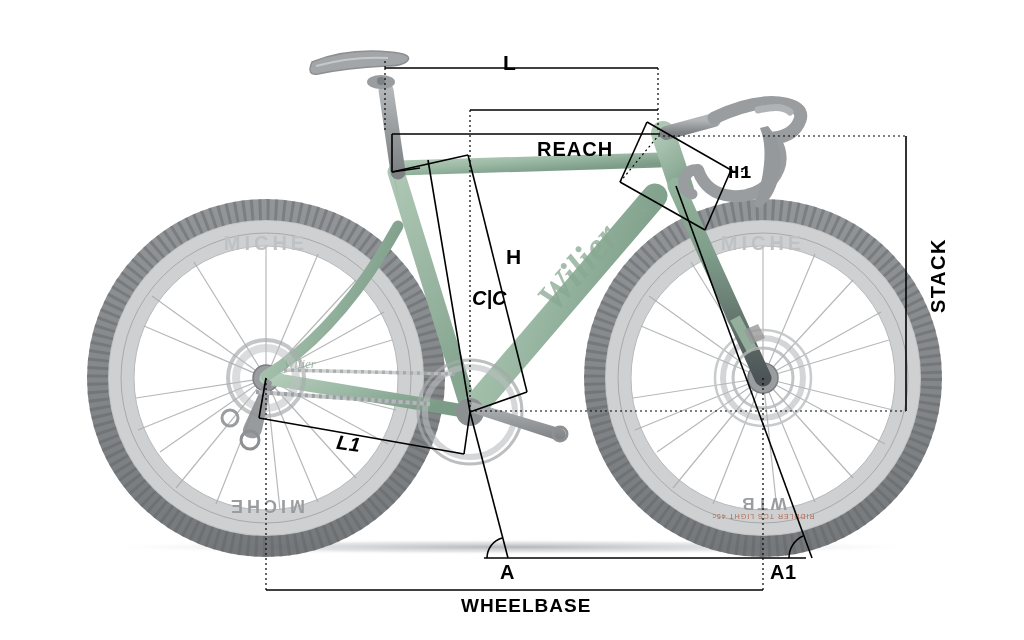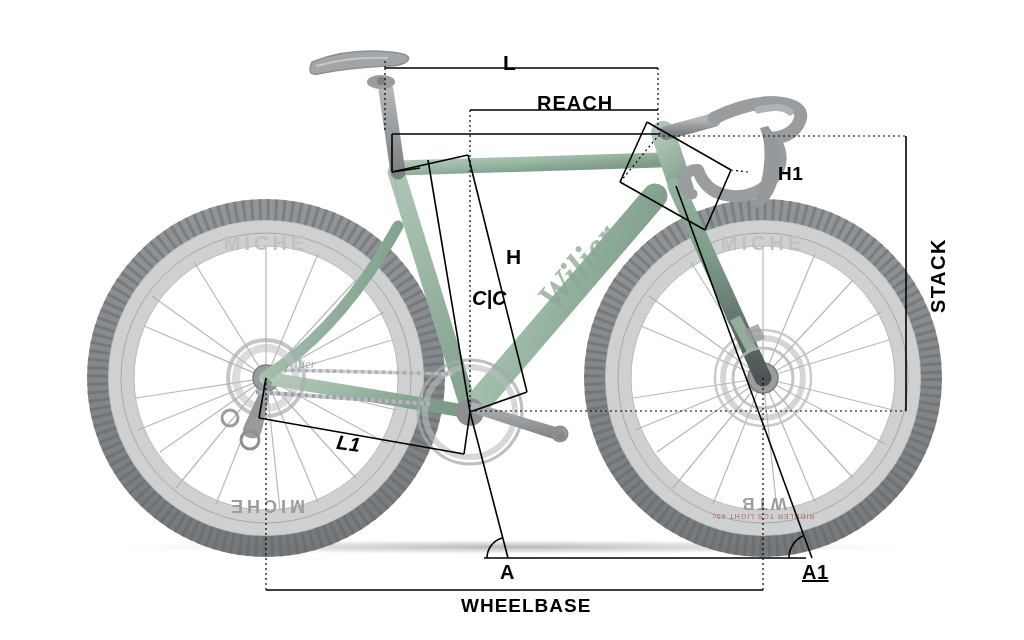--- a/index.html
+++ b/index.html
@@ -9,21 +9,21 @@
   .dimlabel{
     position:absolute;
     font-family:"Liberation Sans",sans-serif;
     font-weight:bold;
     color:#000000;
     white-space:nowrap;
     line-height:1;
     letter-spacing:0.5px;
   }
   .lbl-L{font-size:21px;}
-  .lbl-REACH{font-size:20px;letter-spacing:1px;}
+  .lbl-REACH{font-size:20px;letter-spacing:1px;margin-top:46px;}
   .lbl-H{font-size:21px;}
   .lbl-CC{font-size:20px;letter-spacing:0px;font-style:italic;}
   .lbl-H1{font-size:19px;}
   .lbl-STACK{font-size:20px;letter-spacing:1.5px;
     transform:rotate(-90deg);transform-origin:left top;}
   .lbl-L1{font-size:20px;font-style:italic;
     transform:rotate(8deg);transform-origin:left top;}
   .lbl-A{font-size:20px;}
   .lbl-A1{font-size:20px;}
   .lbl-WB{font-size:19px;letter-spacing:1px;}
@@ -274,25 +274,25 @@
   </svg>
 
   <div class="dimlabel lbl-L" style="left:503px;top:52px;">L</div>
 
   <div class="dimlabel lbl-REACH" style="left:537px;top:93px;">REACH</div>
 
   <div class="dimlabel lbl-H" style="left:506px;top:246px;">H</div>
 
   <div class="dimlabel lbl-CC" style="left:472px;top:288px;">C|C</div>
 
-  <div class="dimlabel lbl-H1" style="left:778px;top:164px;">H1</div>
+  <div class="dimlabel lbl-H1" style="left:728px;top:164px;font-family:Liberation Mono, monospace;">H1</div>
 
   <div class="dimlabel lbl-STACK" style="left:928px;top:313px;">STACK</div>
 
   <div class="dimlabel lbl-L1" style="left:338px;top:432px;">L1</div>
 
   <div class="dimlabel lbl-A" style="left:500px;top:562px;">A</div>
 
-  <div class="dimlabel lbl-A1" style="left:802px;top:562px;text-decoration:underline;">A1</div>
+  <div class="dimlabel lbl-A1" style="left:770px;top:562px;">A1</div>
 
   <div class="dimlabel lbl-WB" style="left:461px;top:596px;">WHEELBASE</div>
 
 </div>
 
 </body></html>

